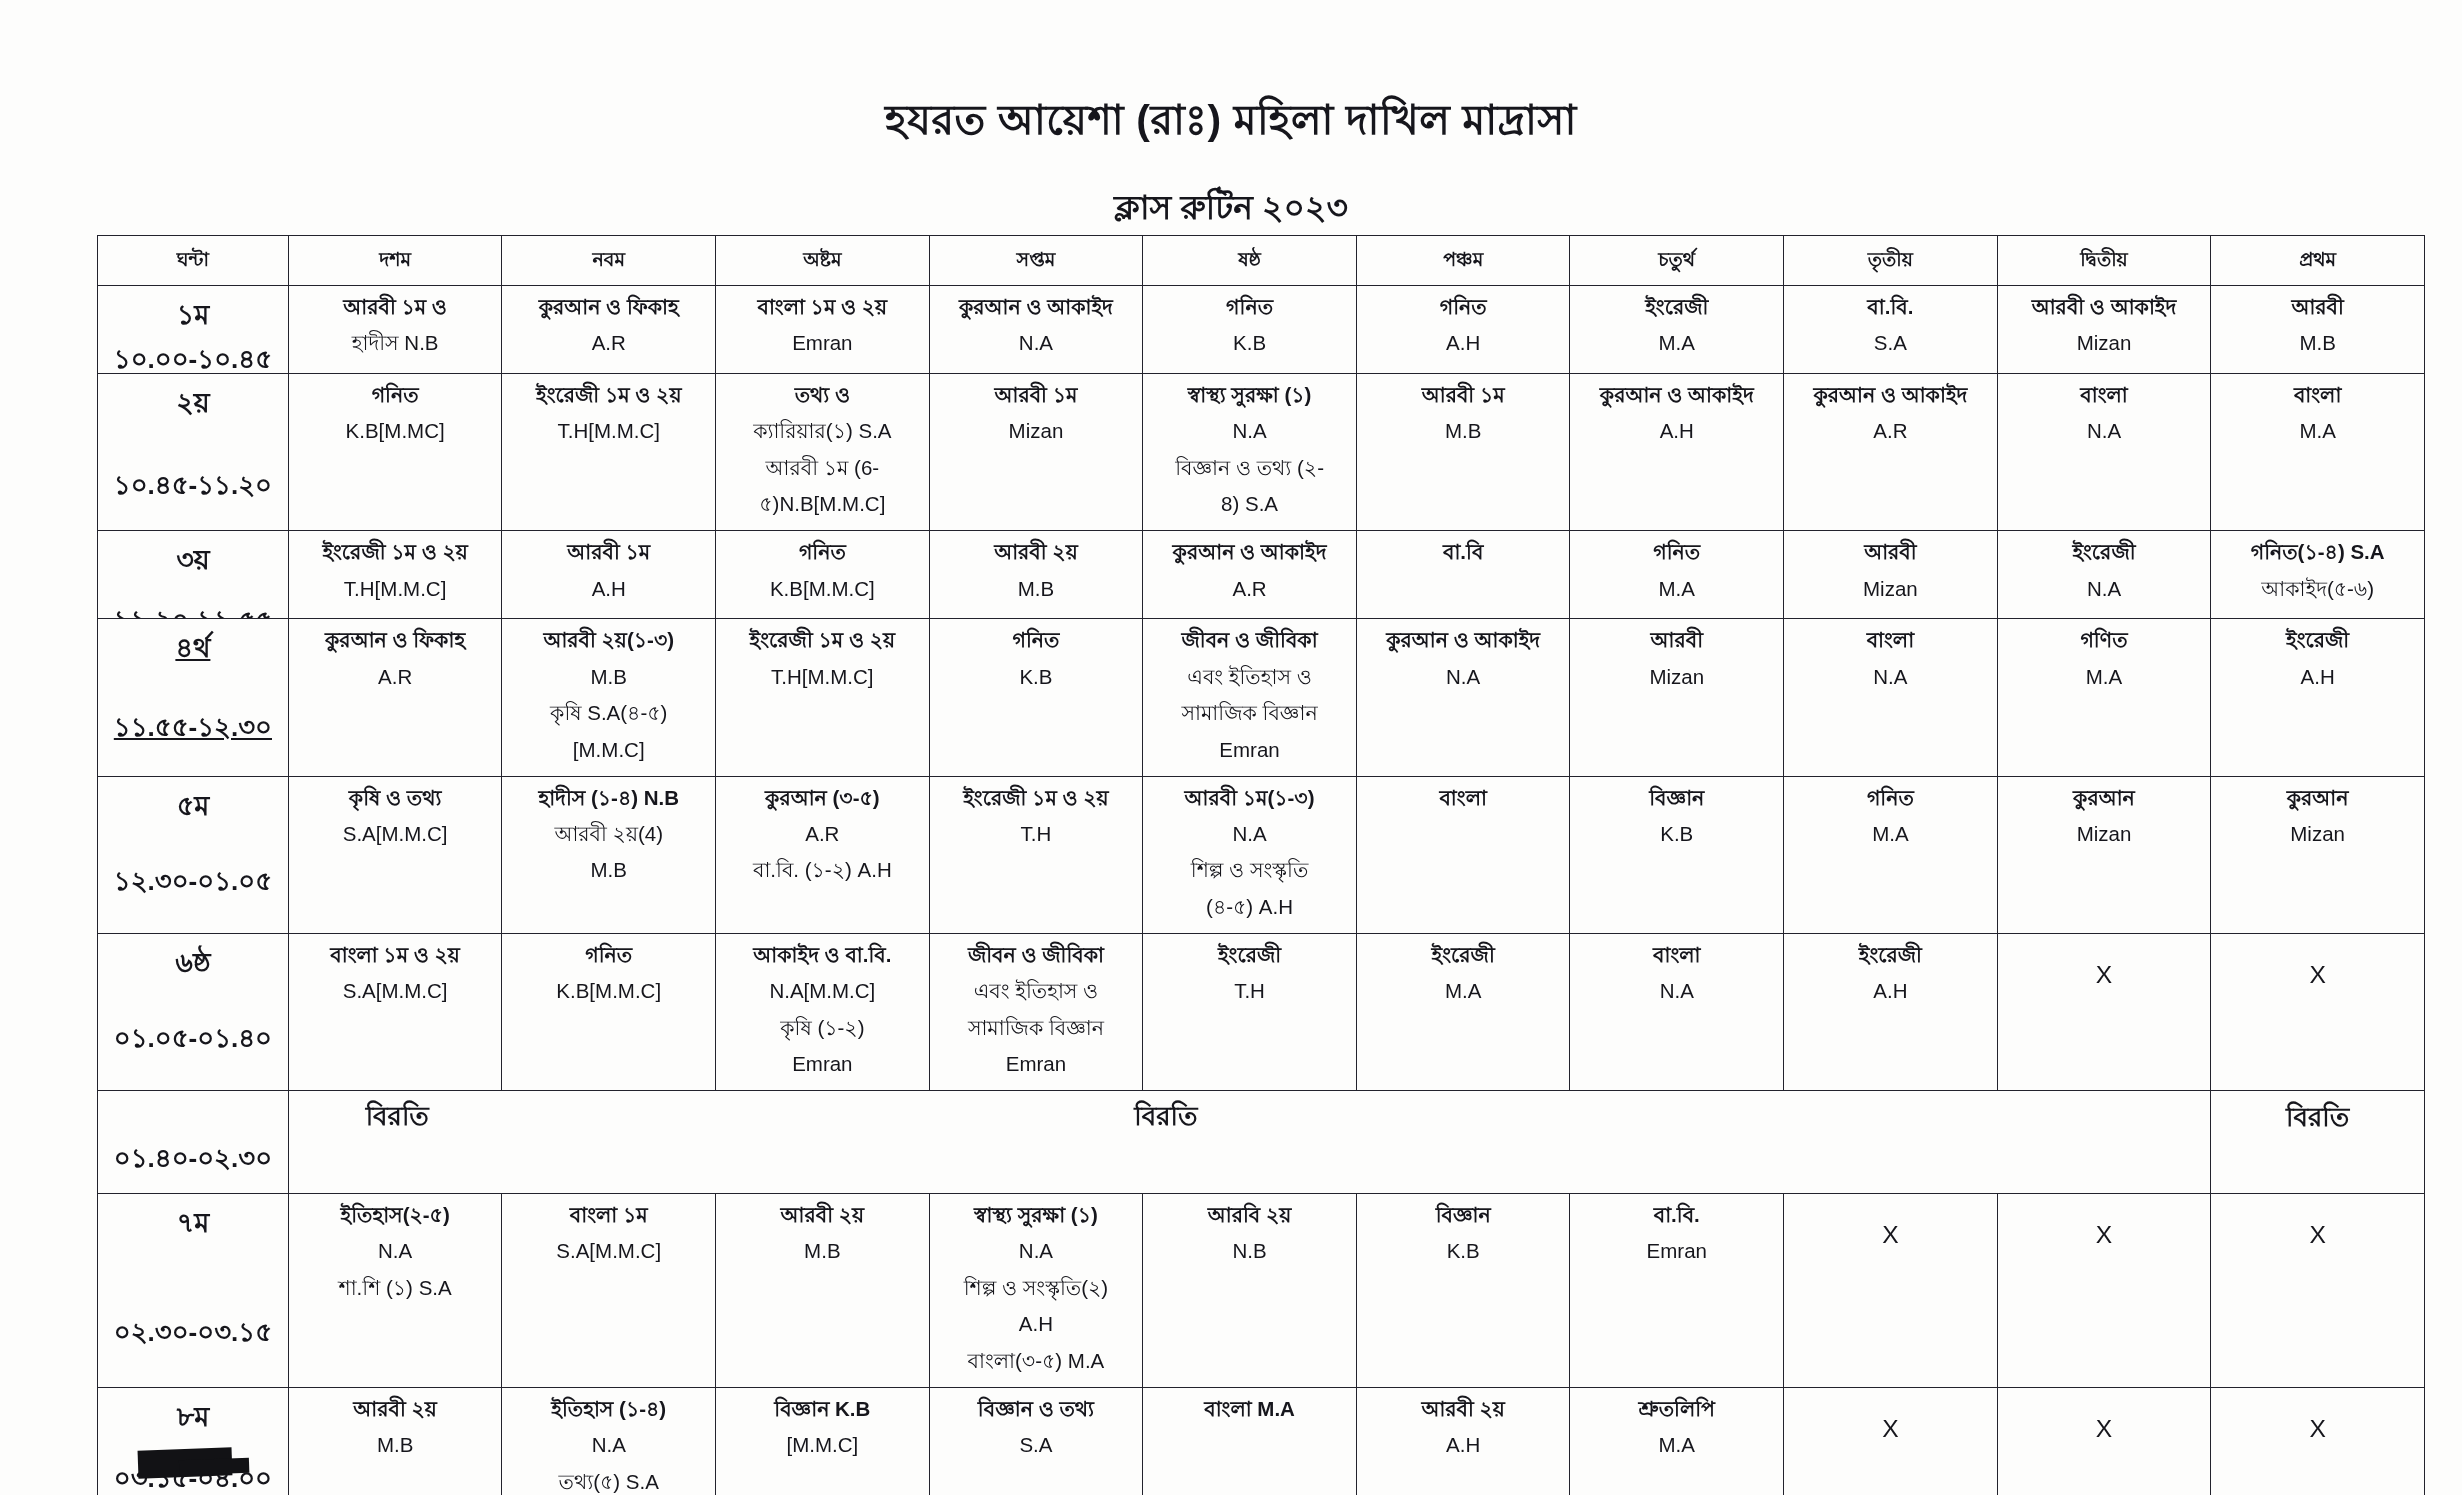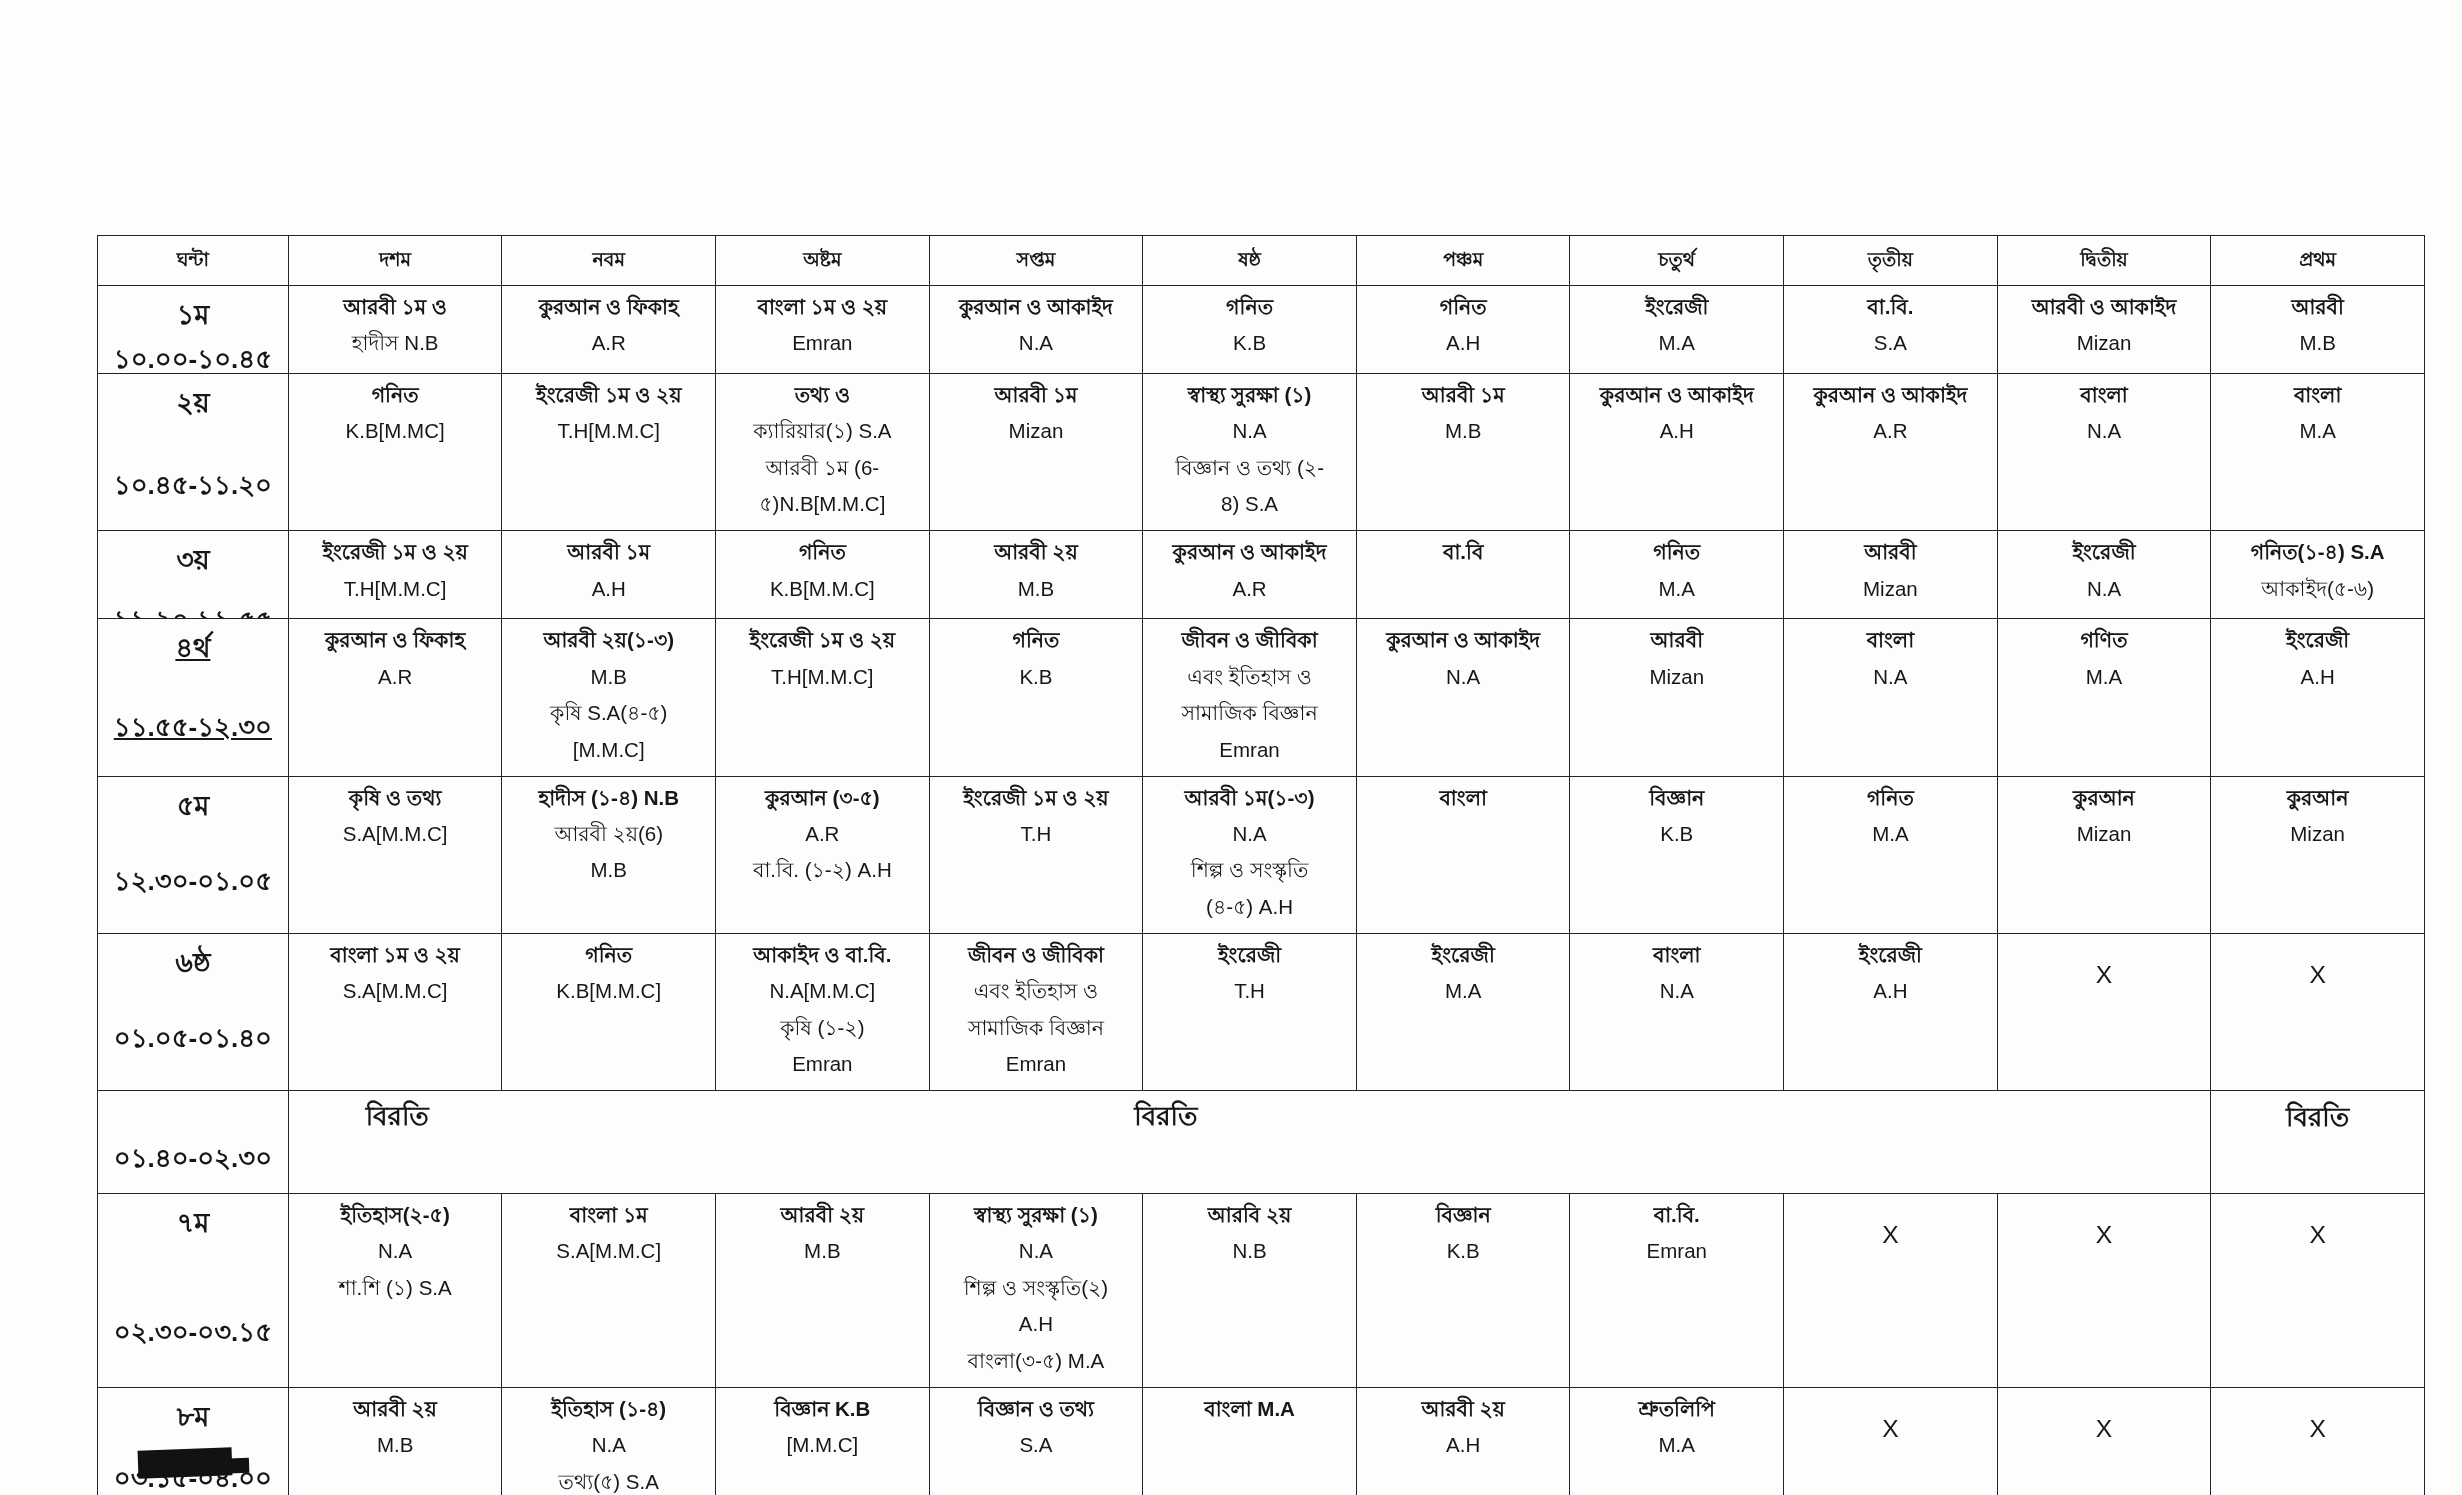--- a/index.html
+++ b/index.html
@@ -33,20 +33,24 @@
   .break-single{font-size:26px;font-weight:700;padding-top:2.3px;}
   .x-mark{font-size:24.6px;padding-top:23.5px;}
   .scan-artifact{position:absolute;left:138px;top:1449px;width:94px;height:28px;
     background:#121215;transform:rotate(-2deg);}
   .scan-artifact:after{content:"";position:absolute;left:41px;top:10.6px;width:70px;height:15.2px;background:#121215;}
 </style>
 </head>
 <body>
 
 <div class="page">
+  <div class="titles">
+    <div class="title">হযরত আয়েশা (রাঃ) মহিলা দাখিল মাদ্রাসা</div>
+    <div class="subtitle">ক্লাস রুটিন ২০২৩</div>
+  </div>
 
   <table class="routine">
     <colgroup id="cols">
         <col style="width: 8.2%;">
         <col style="width: 9.18%;">
         <col style="width: 9.18%;">
         <col style="width: 9.18%;">
         <col style="width: 9.18%;">
         <col style="width: 9.18%;">
         <col style="width: 9.18%;">
@@ -276,21 +280,21 @@
               <div class="period">৫ম</div>
               <div class="time">১২.৩০-০১.০৫</div>
             </div>
           </td>
           <td class="subject-cell">
             <div class="line">কৃষি ও তথ্য</div>
             <div class="line">S.A[M.M.C]</div>
           </td>
           <td class="subject-cell">
             <div class="line">হাদীস (১-৪) N.B</div>
-            <div class="line">আরবী ২য়(6)</div>
+            <div class="line">আরবী ২য়(4)</div>
             <div class="line">M.B</div>
           </td>
           <td class="subject-cell">
             <div class="line">কুরআন (৩-৫)</div>
             <div class="line">A.R</div>
             <div class="line">বা.বি. (১-২) A.H</div>
           </td>
           <td class="subject-cell">
             <div class="line">ইংরেজী ১ম ও ২য়</div>
             <div class="line">T.H</div>

